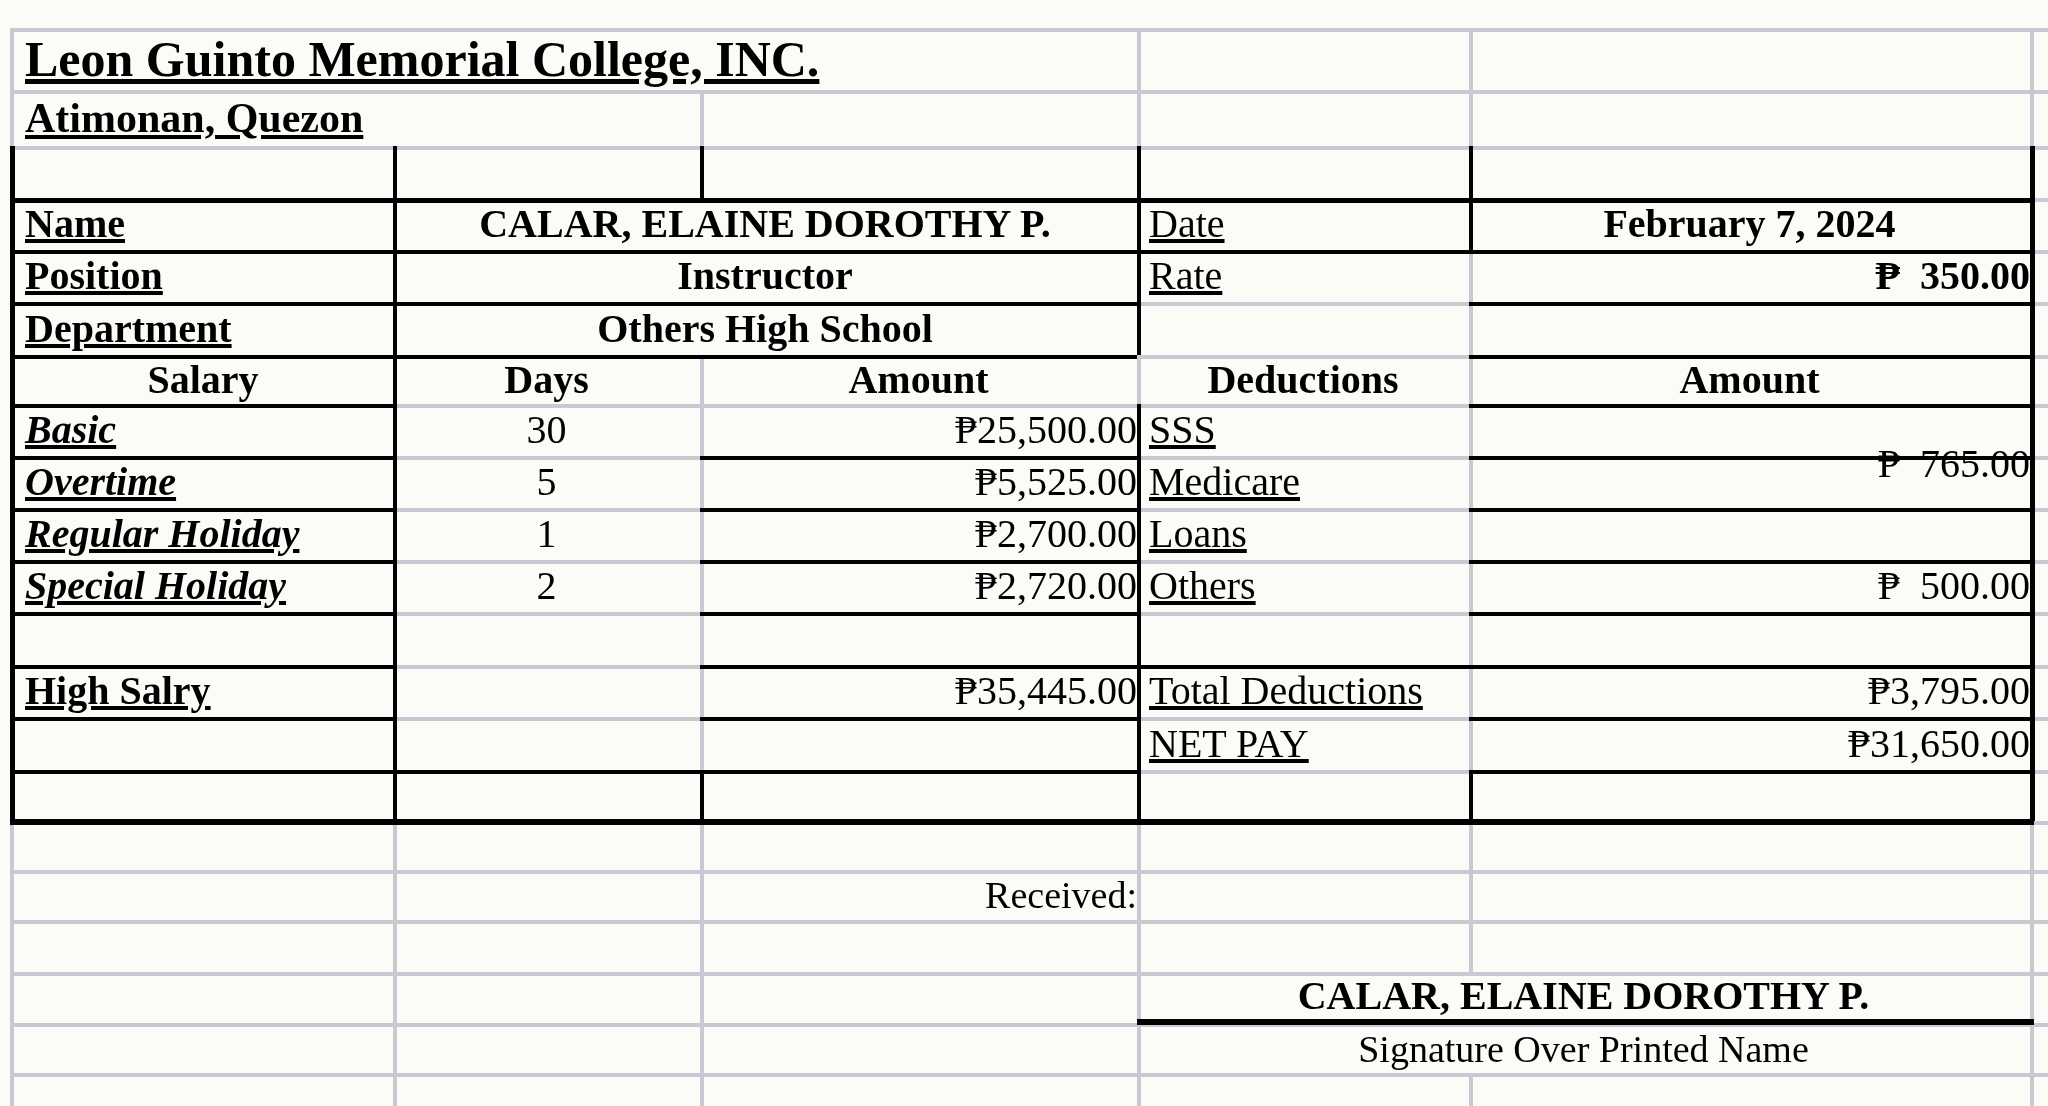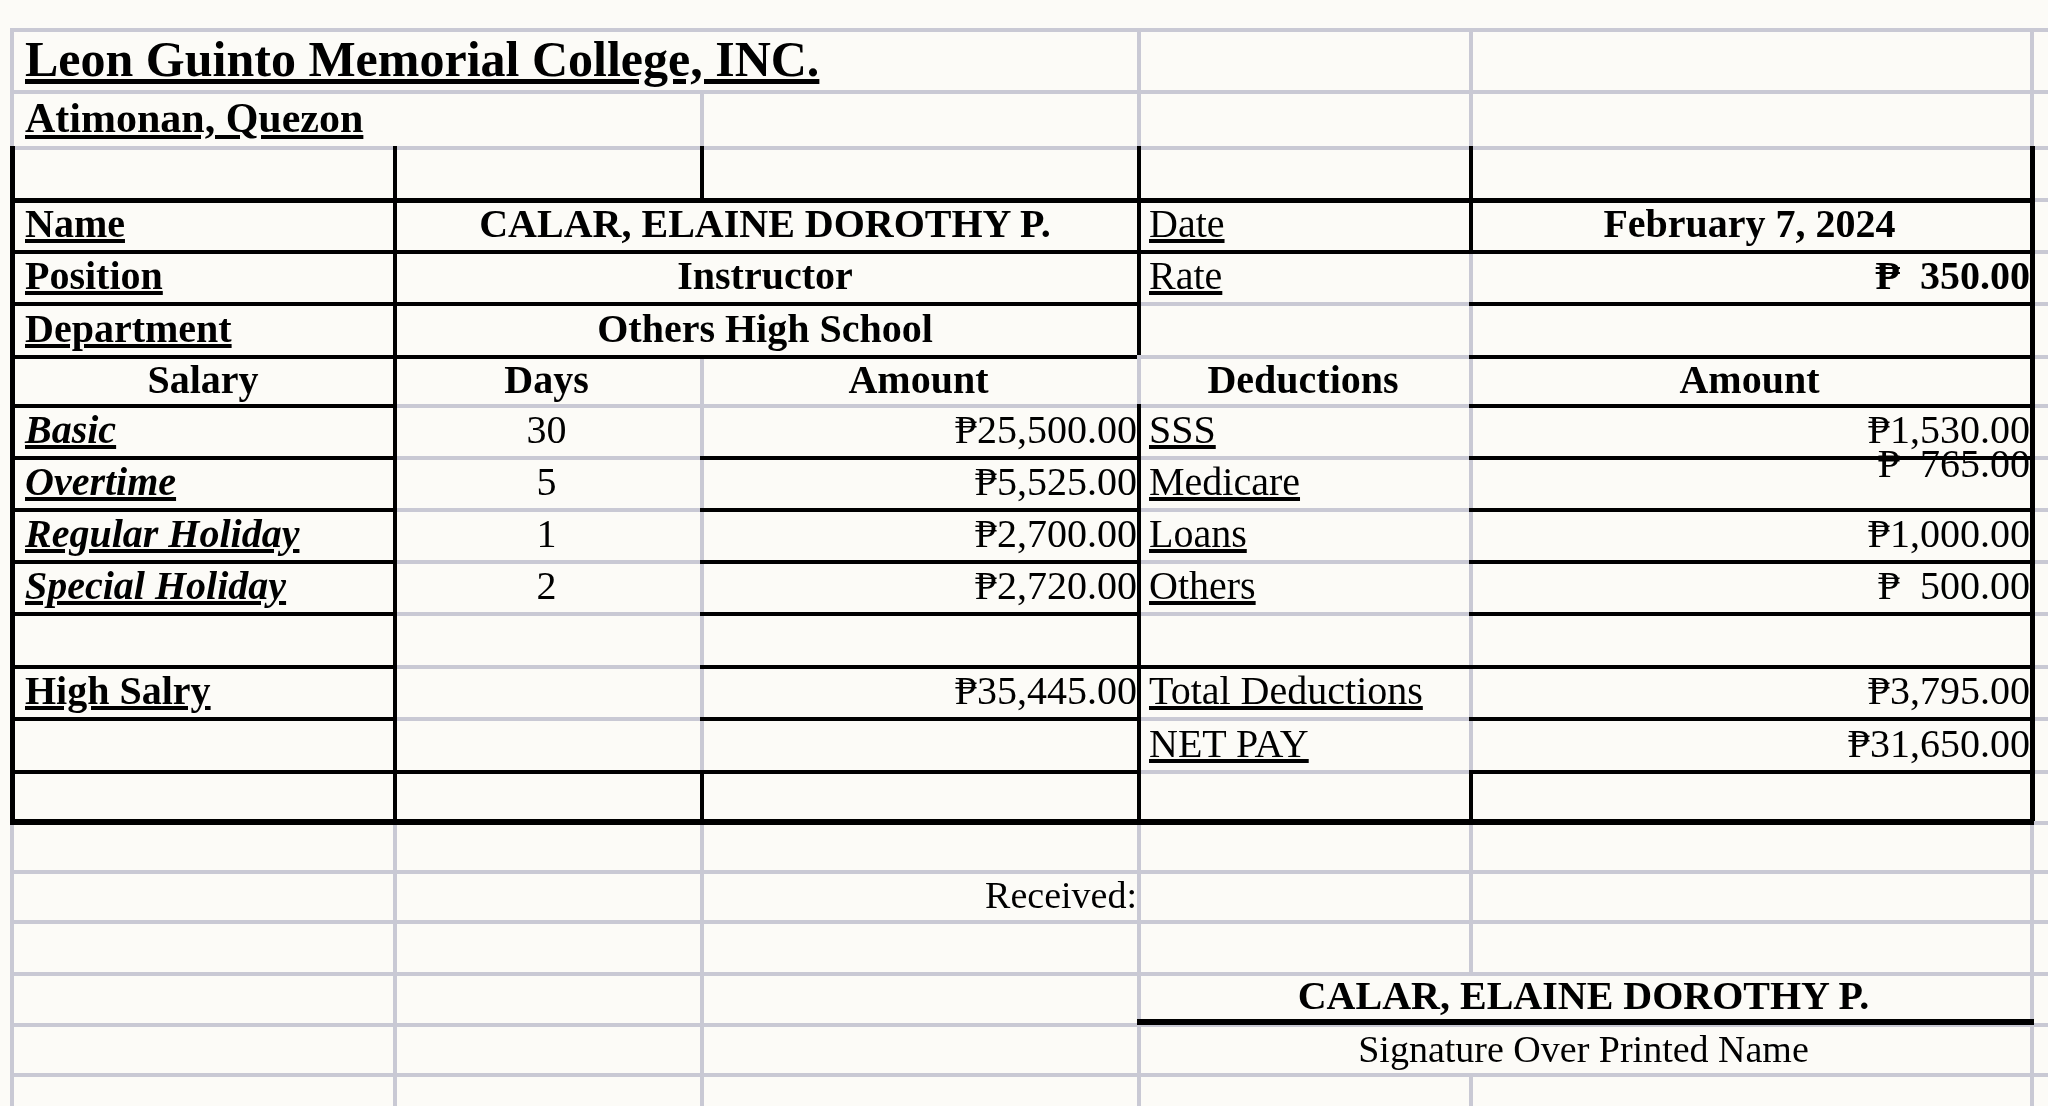--- a/index.html
+++ b/index.html
@@ -148,27 +148,25 @@
 
   <div class="c l bold ital" style="left:13px;top:508px;width:380px;height:52px">Regular Holiday</div>
   <div class="c ctr" style="left:393px;top:508px;width:307px;height:52px">1</div>
   <div class="c r" style="left:700px;top:508px;width:437px;height:52px">₱2,700.00</div>
 
   <div class="c l bold ital" style="left:13px;top:560px;width:380px;height:52px">Special Holiday</div>
   <div class="c ctr" style="left:393px;top:560px;width:307px;height:52px">2</div>
   <div class="c r" style="left:700px;top:560px;width:437px;height:52px">₱2,720.00</div>
 
   <div class="c l" style="left:1137px;top:404px;width:332px;height:52px">SSS</div>
-  <div class="c r" style="left:1469px;top:404px;width:561px;height:52px">₱1,530.00</div>
 
   <div class="c l" style="left:1137px;top:456px;width:332px;height:52px">Medicare</div>
   <div class="c r" style="left:1469px;top:436px;width:561px;height:56px">₱  765.00</div>
 
   <div class="c l" style="left:1137px;top:508px;width:332px;height:52px">Loans</div>
-  <div class="c r" style="left:1469px;top:508px;width:561px;height:52px">₱1,000.00</div>
 
   <div class="c l" style="left:1137px;top:560px;width:332px;height:52px">Others</div>
   <div class="c r" style="left:1469px;top:560px;width:561px;height:52px">₱  500.00</div>
 
   <div class="c l bold" style="left:13px;top:665px;width:380px;height:52px">High Salry</div>
   <div class="c r" style="left:700px;top:665px;width:437px;height:52px">₱35,445.00</div>
   <div class="c l" style="left:1137px;top:665px;width:332px;height:52px">Total Deductions</div>
   <div class="c r" style="left:1469px;top:665px;width:561px;height:52px">₱3,795.00</div>
 
   <div class="c l" style="left:1137px;top:717px;width:332px;height:53px">NET PAY</div>

